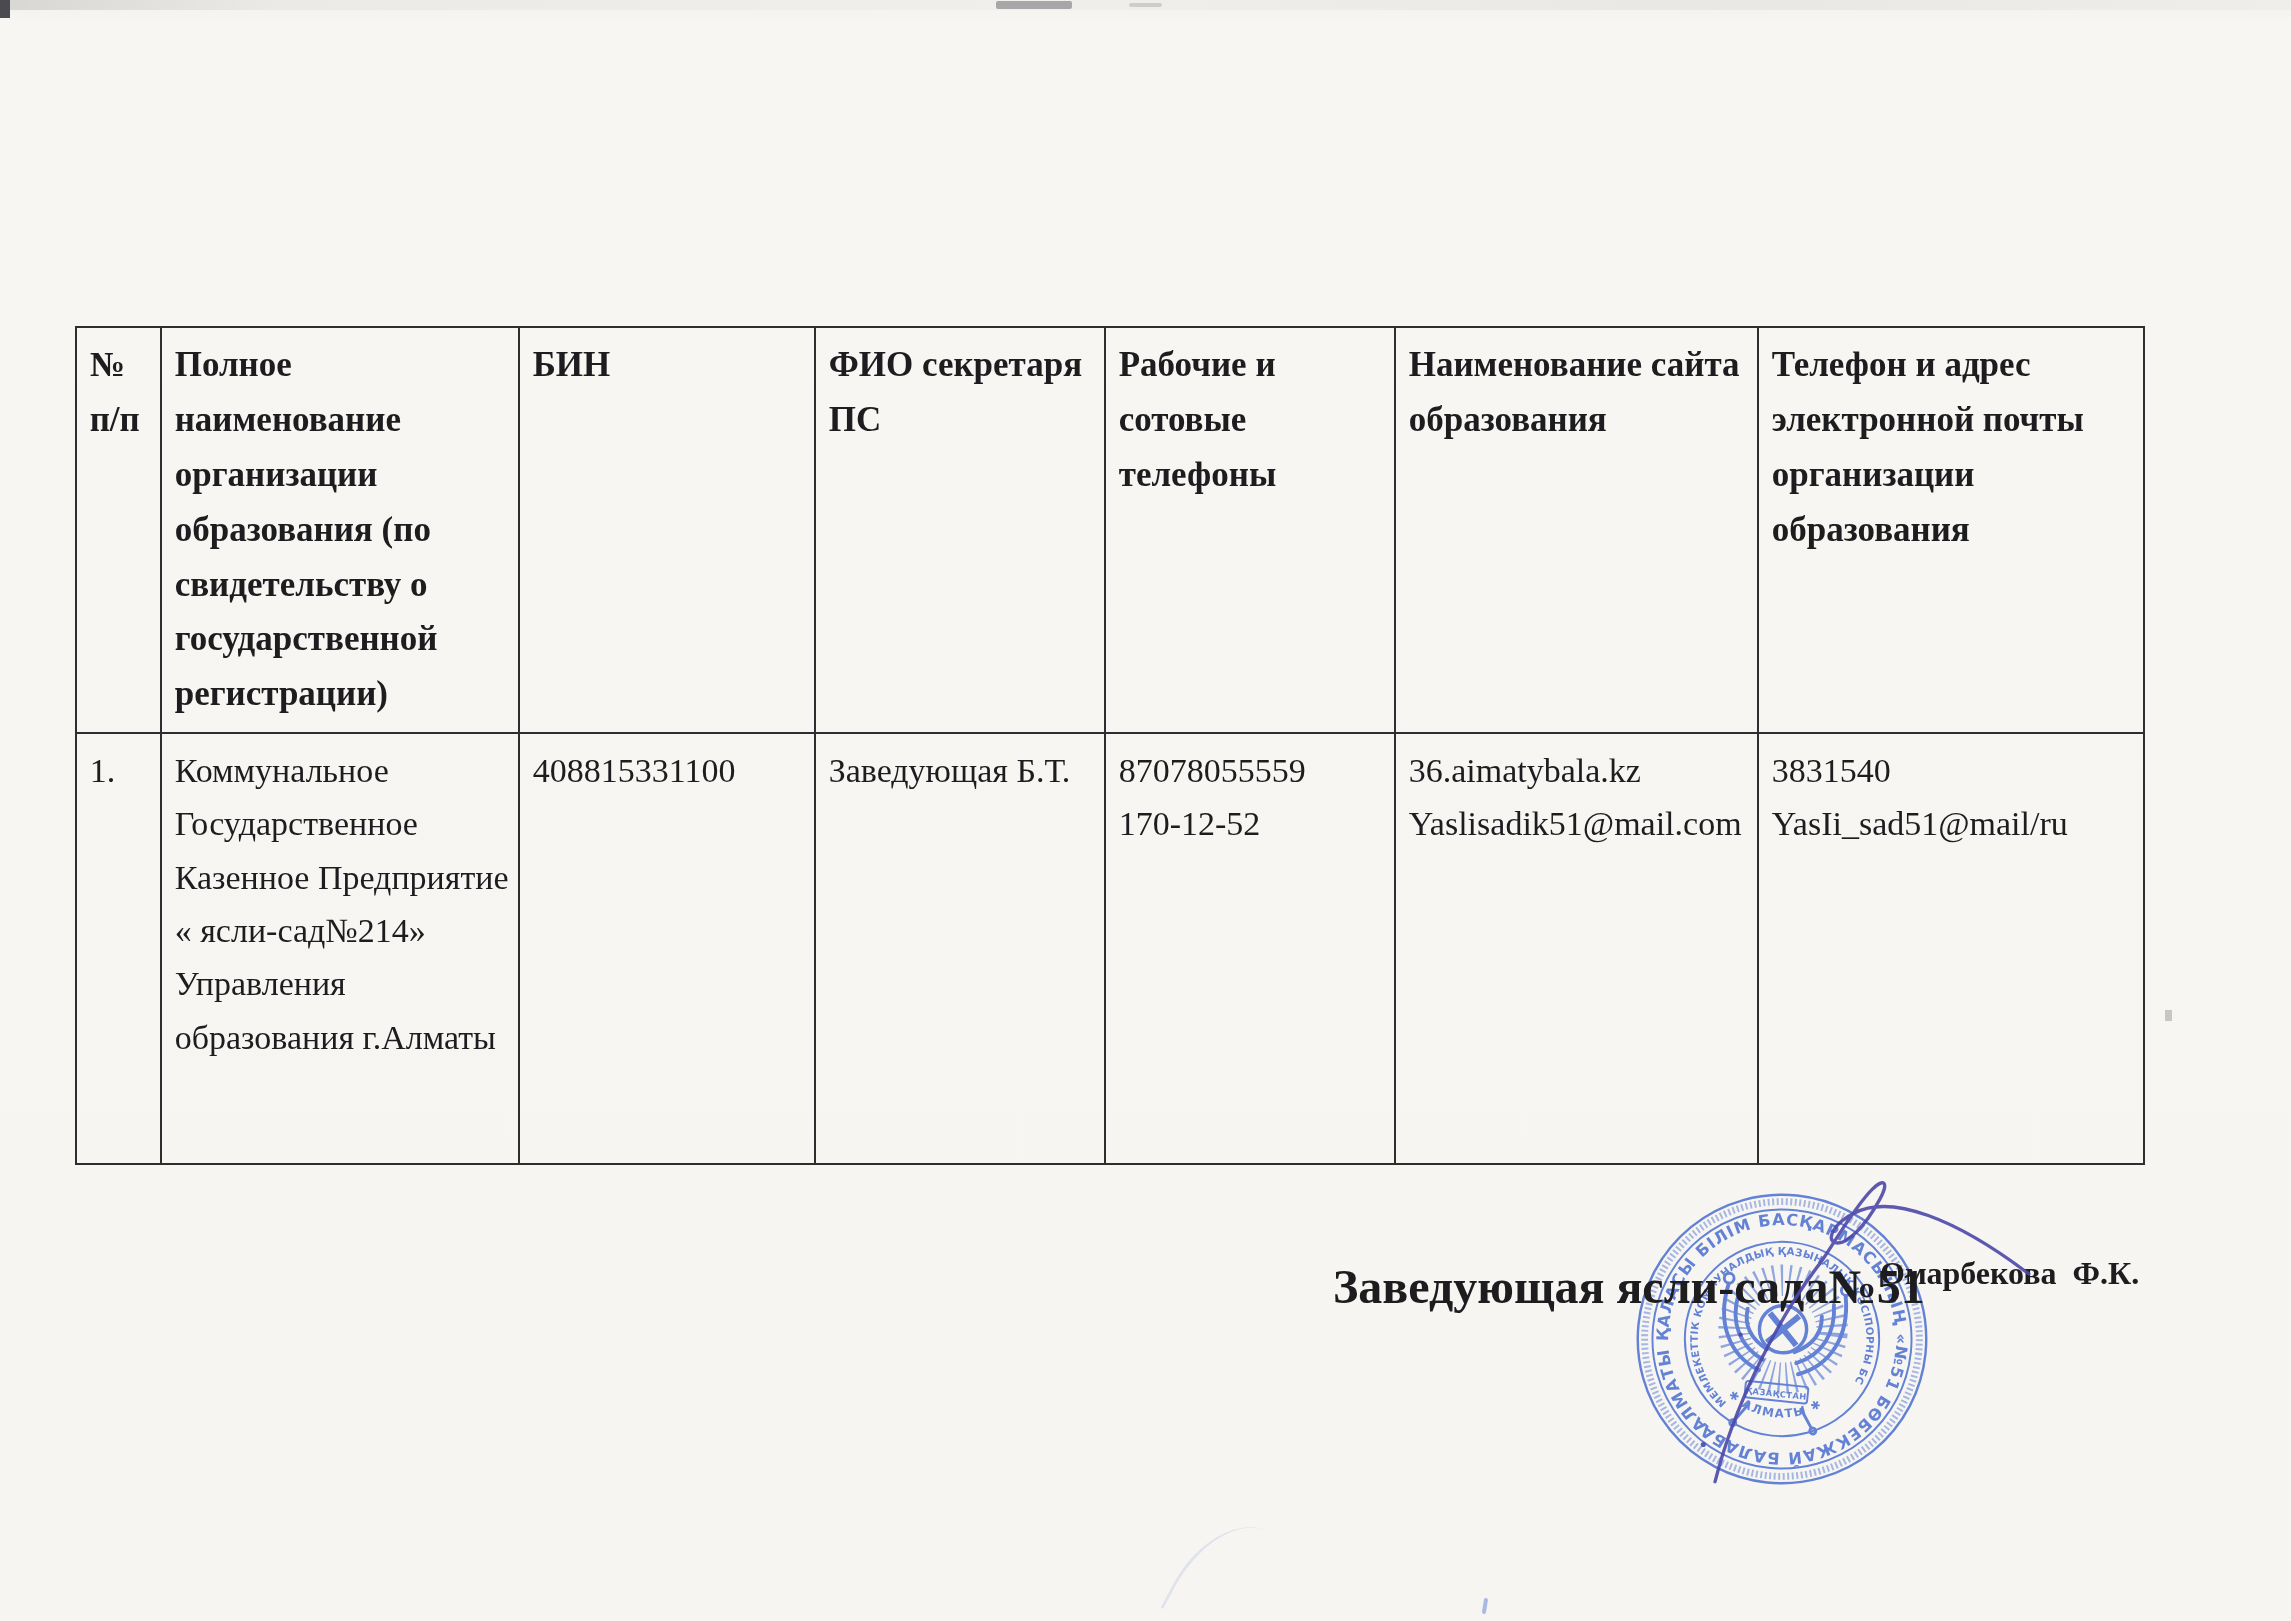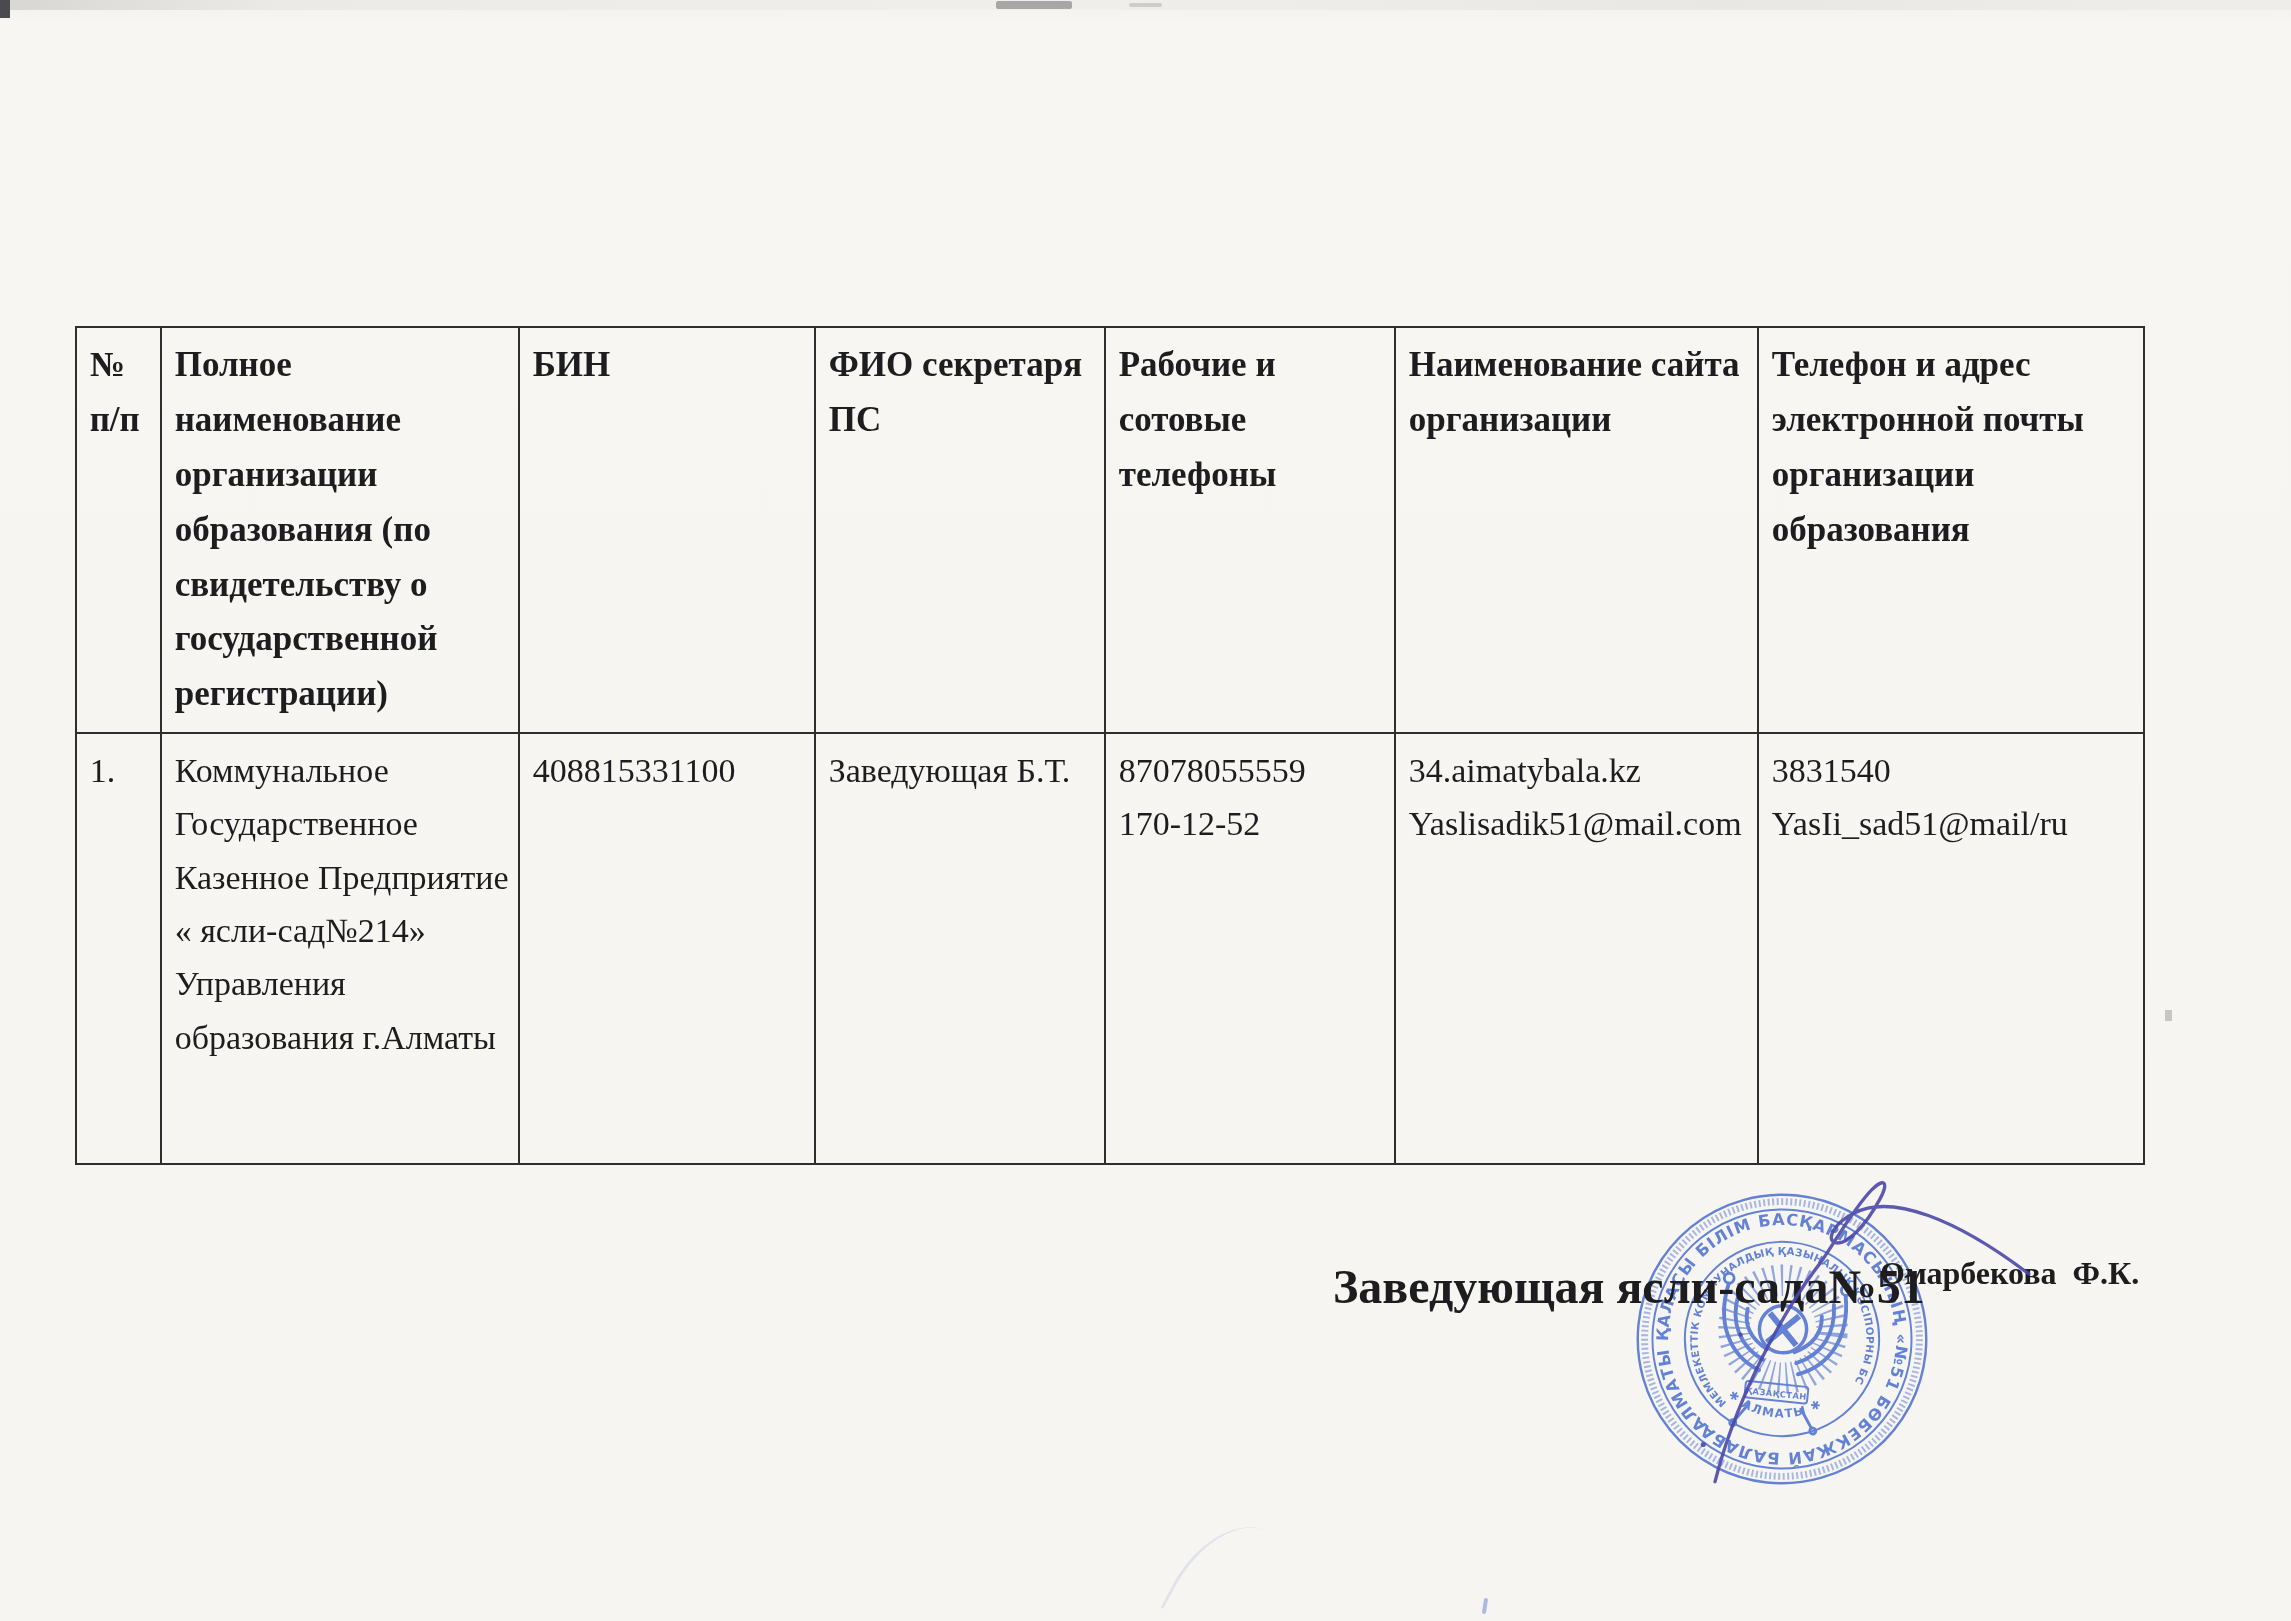--- a/index.html
+++ b/index.html
@@ -84,41 +84,41 @@
 свидетельству о
 государственной
 регистрации)</th>
         <th>БИН</th>
         <th>ФИО секретаря
 ПС</th>
         <th>Рабочие и
 сотовые
 телефоны</th>
         <th>Наименование сайта
-организации</th>
+образования</th>
         <th>Телефон и адрес
 электронной почты
 организации
 образования</th>
       </tr>
     </thead>
     <tbody>
       <tr>
         <td>1.</td>
         <td>Коммунальное
 Государственное
 Казенное Предприятие
 « ясли-сад№214»
 Управления
 образования г.Алматы</td>
         <td>408815331100</td>
         <td>Заведующая Б.Т.</td>
         <td>87078055559
 170-12-52</td>
-        <td>34.aimatybala.kz
+        <td>36.aimatybala.kz
 Yaslisadik51@mail.com</td>
         <td>3831540
 YasIi_sad51@mail/ru</td>
       </tr>
     </tbody>
   </table>
 
   <svg class="stamp" viewBox="0 0 320 320" color="#4f73d2">
     <g fill="none" stroke="currentColor">
       <circle cx="160" cy="160" r="147" stroke-width="2.5"></circle>

